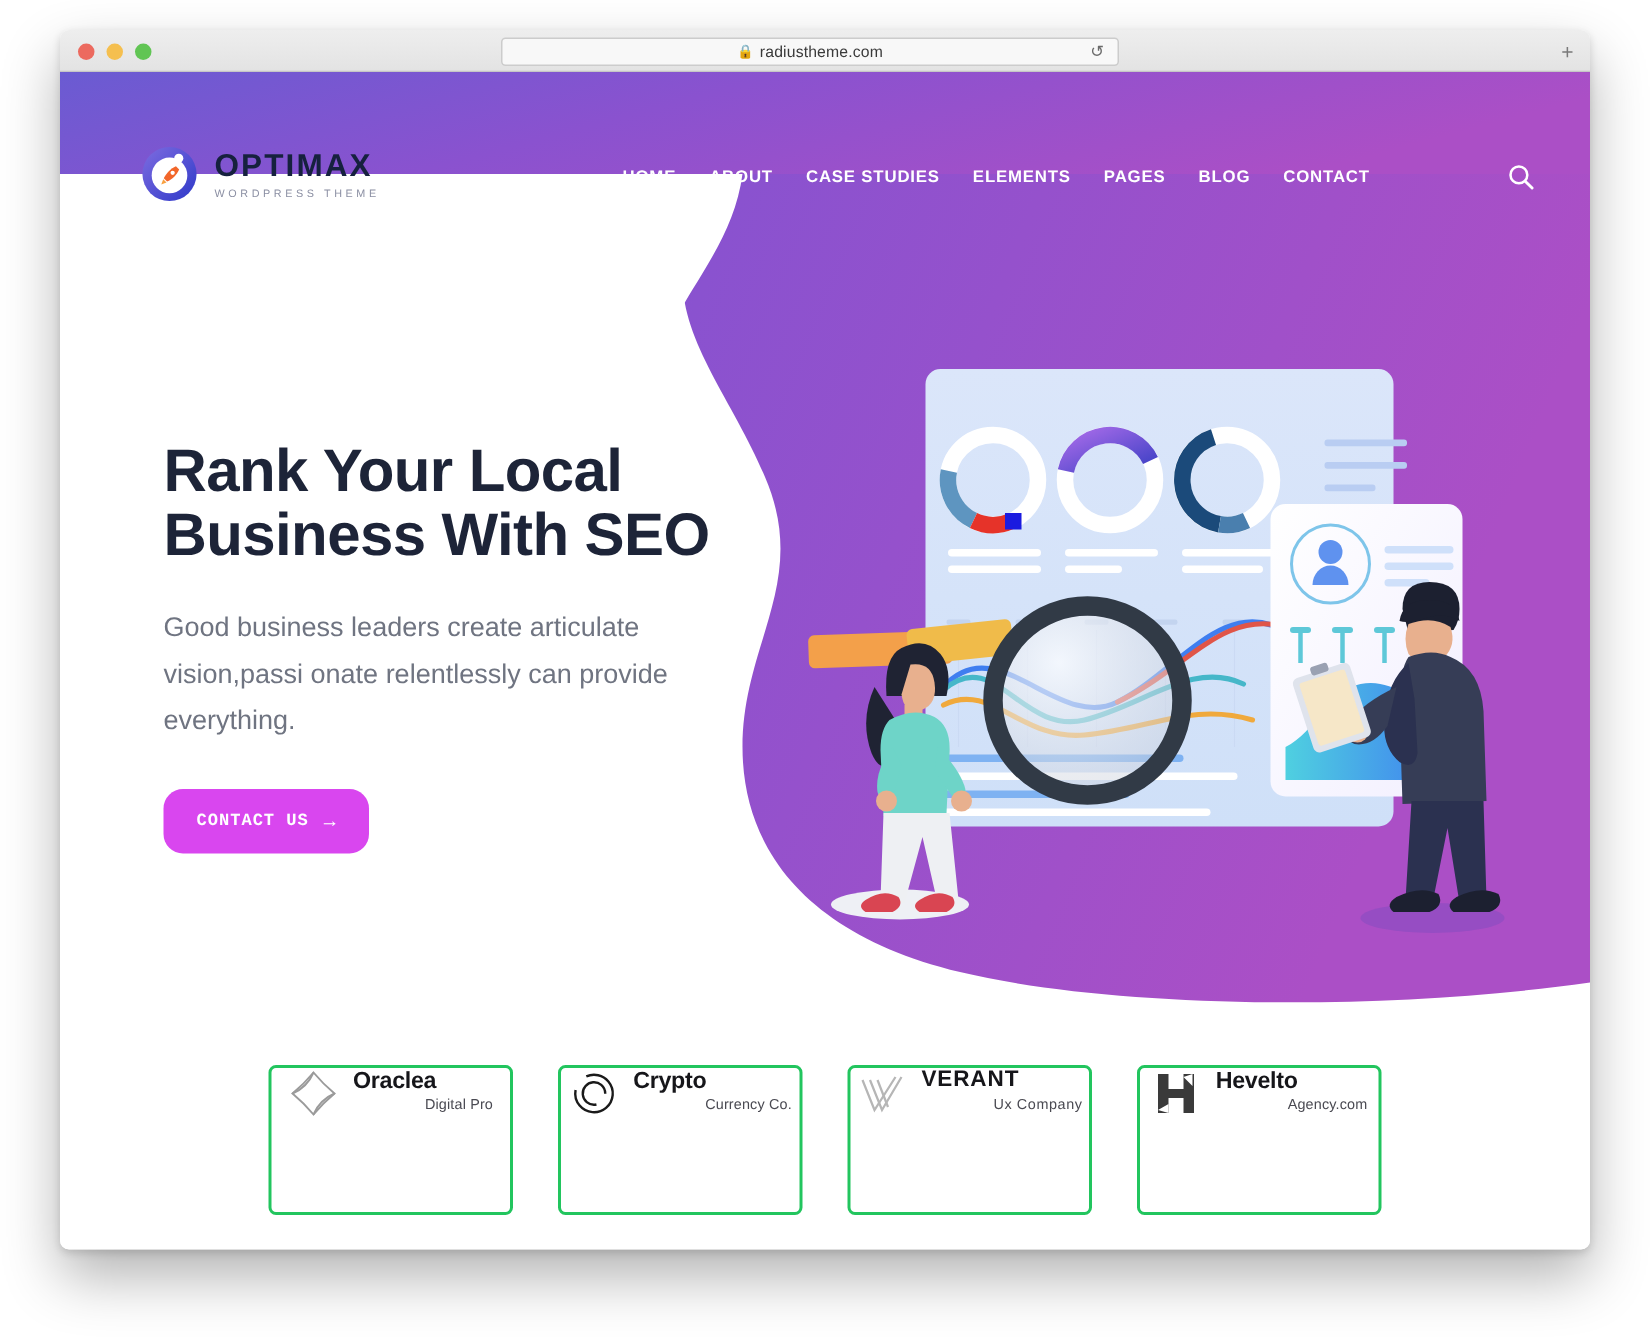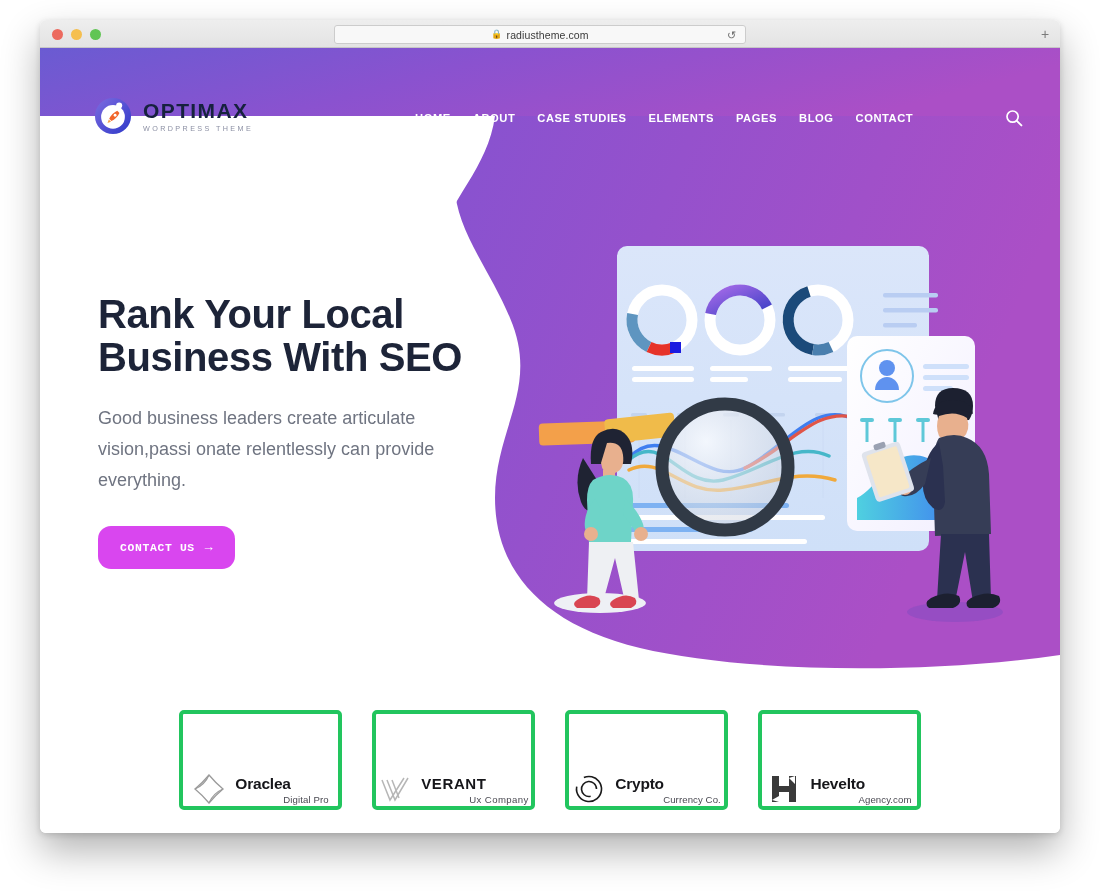--- a/index.html
+++ b/index.html
@@ -98,21 +98,21 @@
     font-size: 11.2px; font-weight: bold; color: #ffffff;
     letter-spacing: .55px; padding: 0 11px;
     white-space: nowrap; cursor: pointer;
   }
   .search-btn {
     position: absolute; right: 36px; top: 24px;
     width: 20px; height: 20px; cursor: pointer;
   }
 
   
-  .hero-copy { position: absolute; left: 58px; top: 245px; width: 400px; z-index: 5; }
+  .hero-copy { position: absolute; left: 69px; top: 245px; width: 400px; z-index: 5; }
   .hero-title {
     font-size: 40px; font-weight: bold; color: #1d2438;
     line-height: 1.08; letter-spacing: -0.4px;
   }
   .hero-desc {
     margin-top: 24px;
     font-size: 18px; color: #6f7481; line-height: 1.72;
   }
   .cta-btn {
     margin-top: 30px;
@@ -136,23 +136,23 @@
 
   
   .clients {
     position: absolute; left: 0; top: 662px;
     width: 1020px;
     display: flex; justify-content: center; gap: 30px;
   }
   .client-card {
     width: 163px; height: 100px;
     background: #ffffff;
-    border: 4px solid #22c55e;
+    border: 2px solid #22c55e;
     border-radius: 5px;
-    display: flex; align-items: flex-end; justify-content: center; gap: 9px;
+    display: flex; align-items: flex-start; justify-content: center; gap: 9px;
     cursor: pointer;
   }
   .client-mark { width: 34px; height: 34px; flex: none; }
   .client-text { line-height: 1.1; }
   .client-name {
     font-size: 15.5px; font-weight: bold; color: #16161a; letter-spacing: -.2px;
   }
   .client-tag {
     font-size: 9.6px; color: #4a4a52; margin-top: 3px; letter-spacing: .1px; padding-left: 48px;
   }
@@ -411,47 +411,47 @@
             <path d="M17 3 C 14 10 10 14 3 17"></path>
             <path d="M31 17 C 24 20 20 24 17 31"></path>
           </g>
         </svg>
         <div class="client-text">
           <div class="client-name">Oraclea</div>
           <div class="client-tag">Digital Pro</div>
         </div>
       </div>
 
+      <div class="client-card">
+        <svg class="client-mark" viewBox="0 0 34 34">
+          <circle cx="17" cy="17" r="12.5" fill="none" stroke="#1a1a1a" stroke-width="1.6" stroke-dasharray="50 12" transform="rotate(-40 17 17)"></circle>
+          <circle cx="17" cy="17" r="7.5" fill="none" stroke="#1a1a1a" stroke-width="1.6" stroke-dasharray="30 10" transform="rotate(130 17 17)"></circle>
+        </svg>
+        <div class="client-text">
+          <div class="client-name">Crypto</div>
+          <div class="client-tag">Currency Co.</div>
+        </div>
+      </div>
+
       <div class="client-card caps">
         <svg class="client-mark" viewBox="0 0 34 34">
           <g stroke="#b6b6b6" stroke-width="1.5" fill="none">
             <path d="M4 8 L12 28 L26 6"></path>
             <path d="M9 8 L17 28 L30 6"></path>
             <path d="M14 8 L21 26"></path>
           </g>
         </svg>
         <div class="client-text">
           <div class="client-name">VERANT</div>
           <div class="client-tag">Ux Company</div>
         </div>
       </div>
 
       <div class="client-card">
         <svg class="client-mark" viewBox="0 0 34 34">
-          <circle cx="17" cy="17" r="12.5" fill="none" stroke="#1a1a1a" stroke-width="1.6" stroke-dasharray="50 12" transform="rotate(-40 17 17)"></circle>
-          <circle cx="17" cy="17" r="7.5" fill="none" stroke="#1a1a1a" stroke-width="1.6" stroke-dasharray="30 10" transform="rotate(130 17 17)"></circle>
-        </svg>
-        <div class="client-text">
-          <div class="client-name">Crypto</div>
-          <div class="client-tag">Currency Co.</div>
-        </div>
-      </div>
-
-      <div class="client-card">
-        <svg class="client-mark" viewBox="0 0 34 34">
           <path d="M5 4 h7 v10 h10 V4 h7 v26 h-7 V20 H12 v10 H5 Z" fill="#3a3a3a"></path>
           <path d="M22 6 l6 -2 v8 Z M5 28 l7 2 v-6 Z" fill="#ffffff"></path>
         </svg>
         <div class="client-text">
           <div class="client-name">Hevelto</div>
           <div class="client-tag">Agency.com</div>
         </div>
       </div>
 
 

